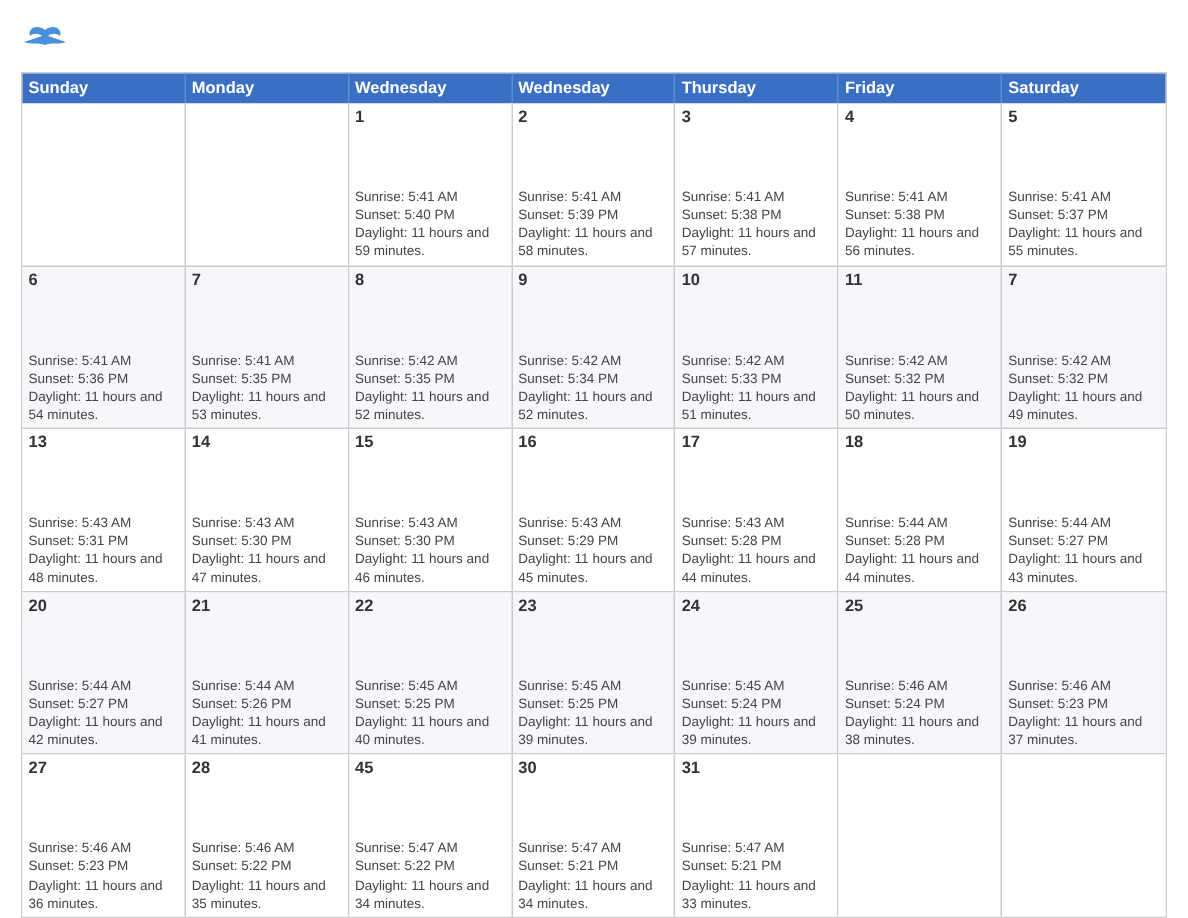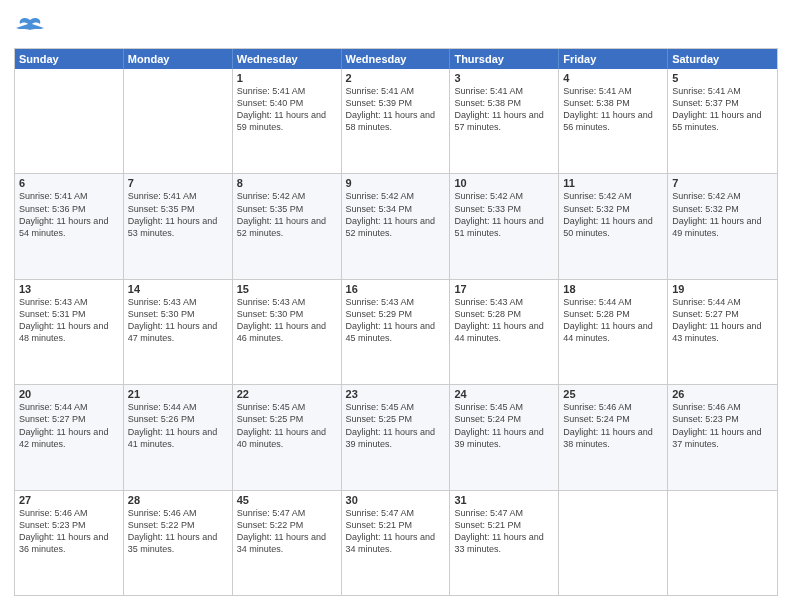--- a/index.html
+++ b/index.html
@@ -92,20 +92,21 @@
     .day-num {
       font-size: 11px;
       font-weight: bold;
       color: #333;
       margin-bottom: 1px;
     }
     .day-info {
       font-size: 9px;
       color: #444;
       line-height: 1.35;
+      margin-top: 40px;
     }
   </style>
 </head>
 <body>
 
 <div class="page">
   <div class="header">
     <div class="logo">
       <div style="display:flex;align-items:center;gap:2px;">
         <div style="display:flex;flex-direction:column;line-height:1;">

